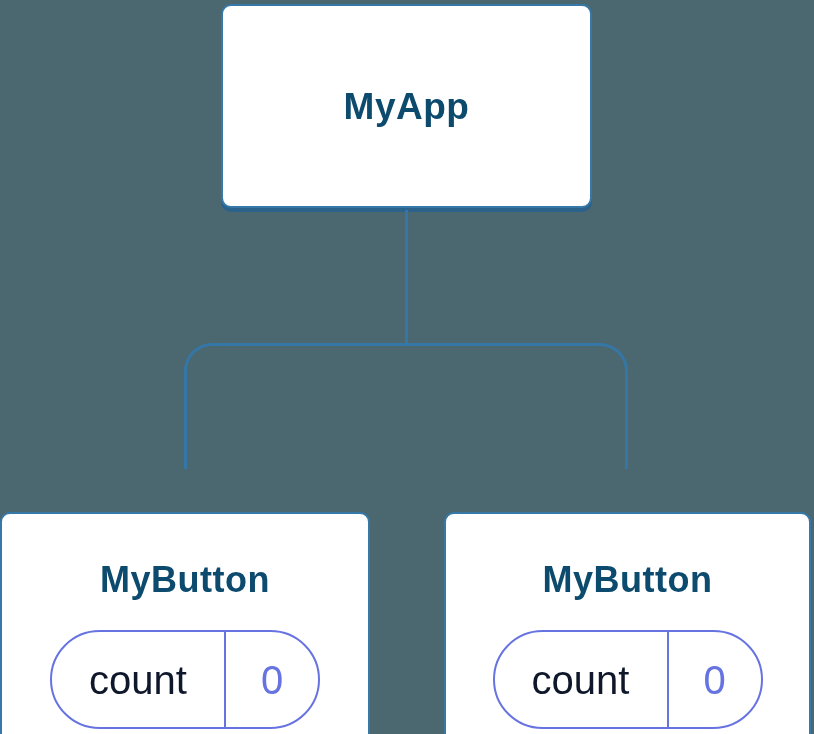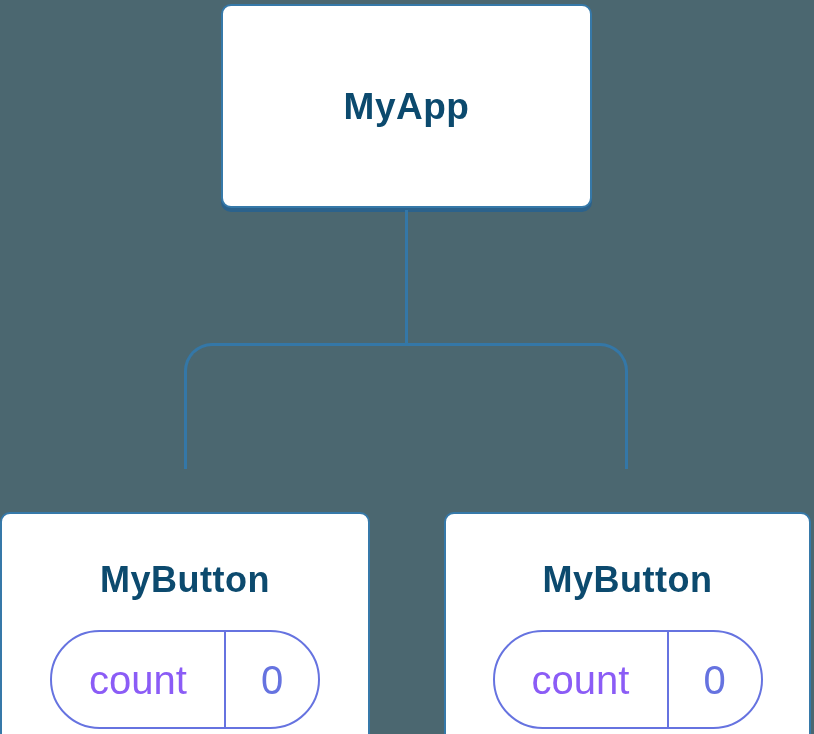--- a/index.html
+++ b/index.html
@@ -88,21 +88,21 @@
     overflow: hidden;
   }
   .state-key {
     box-sizing: border-box;
     width: 174px;
     border-right: 2px solid #6673e0;
     display: flex;
     align-items: center;
     justify-content: center;
     font-size: 40px;
-    color: #8b5cf6;
+    color: #0f172a;
     line-height: 1;
   }
   .state-value {
     flex: 1;
     display: flex;
     align-items: center;
     justify-content: center;
     font-size: 40px;
     color: #6673e0;
     line-height: 1;

